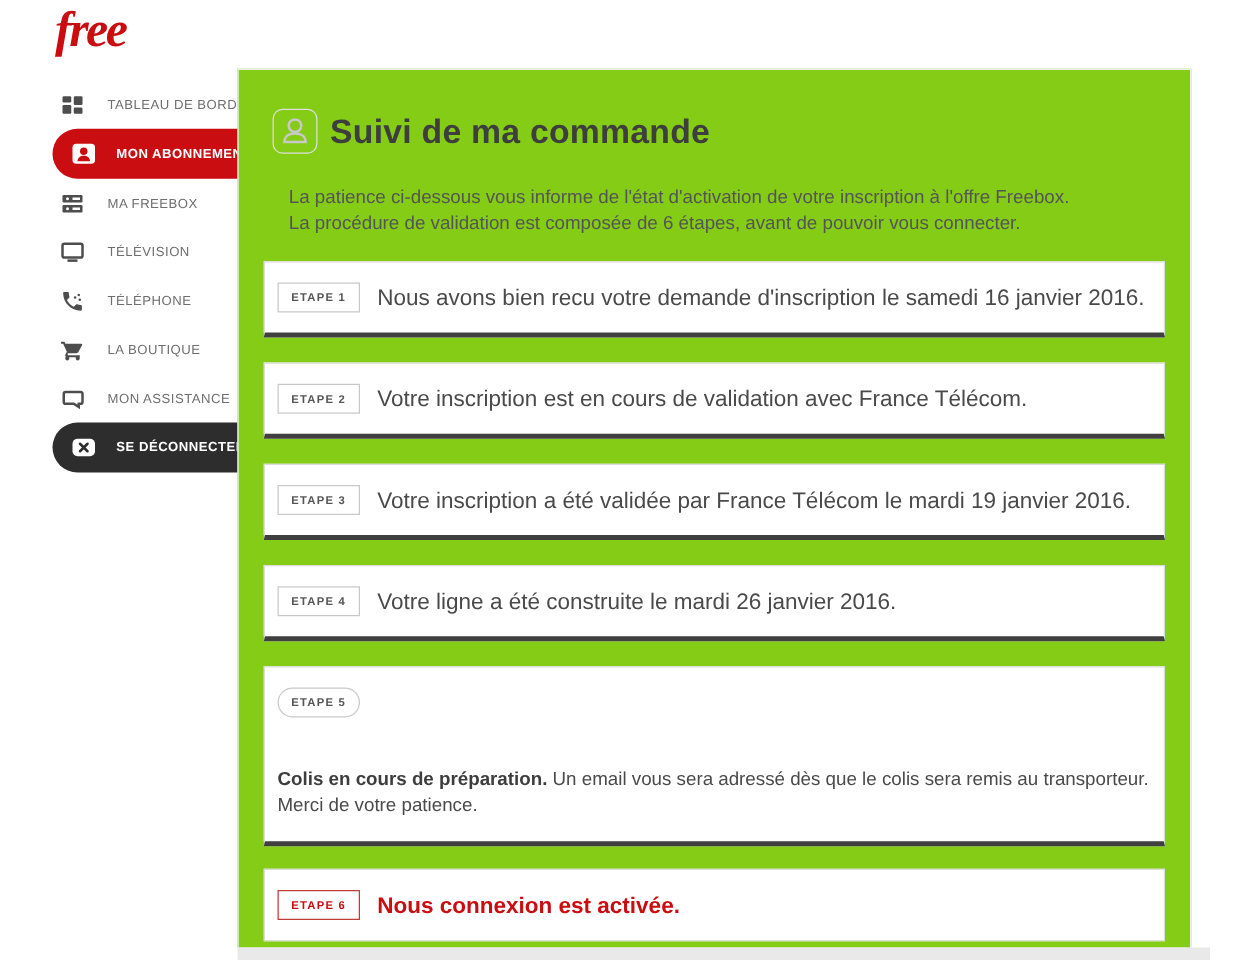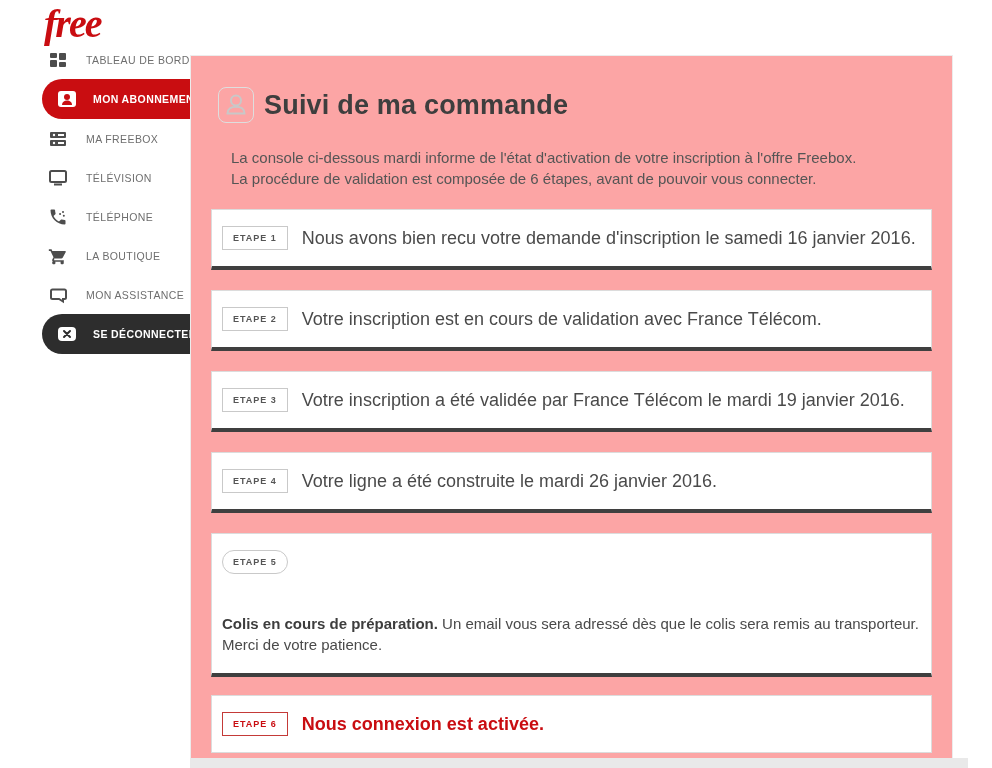--- a/index.html
+++ b/index.html
@@ -9,41 +9,41 @@
     background:#ffffff; font-family:"Liberation Sans", sans-serif;
   }
   
   .logo {
     position:absolute; top:0; left:44px;
     font-family:Liberation Serif, serif; font-style:italic; font-weight:bold;
     font-size:40px; color:#c90d11; letter-spacing:-2px; line-height:48px;
     cursor:pointer;
   }
   
-  .sidebar { position:absolute; top:40px; left:0; width:190px; }
+  .sidebar { position:absolute; top:64px; left:0; width:190px; }
   .side-item {
     height:39px; display:flex; align-items:center;
     padding-left:48px; cursor:pointer; color:#4d4d4d;
   }
   .side-item .icn { width:20px; height:20px; flex:0 0 20px; display:flex; align-items:center; }
   .side-item .lbl {
     margin-left:18px; font-size:10.5px; letter-spacing:.4px;
     color:#6e6e6e; white-space:nowrap;
   }
   .side-item.pill {
     height:40px; margin-left:42px; width:148px; padding-left:15px;
     border-radius:20px 0 0 20px; color:#ffffff;
   }
   .side-item.pill .lbl { color:#ffffff; font-weight:bold; margin-left:16px; }
   .side-item.active { background:#c90d11; }
   .side-item.logout { background:#2d2d2d; }
   
   .card {
     position:absolute; left:190px; top:55px; width:763px; height:703px;
-    background:#fca5a5; border:1px solid #ececec; border-bottom:none;
+    background:#84cc16; border:1px solid #ececec; border-bottom:none;
     overflow:hidden;
   }
   .bottom-strip {
     position:absolute; left:190px; top:758px; width:778px; height:10px;
     background:#e9e9e9;
   }
   .heading-row { display:flex; align-items:center; margin:31px 0 0 27px; }
   .heading-icon {
     width:36px; height:36px; border:1px solid #dedede; border-radius:8px;
     display:flex; align-items:center; justify-content:center; flex:0 0 36px;
@@ -174,21 +174,21 @@
     <span class="heading-icon">
       <svg viewBox="0 0 34 34" width="34" height="34">
         <circle cx="17" cy="12.5" r="5" fill="none" stroke="#c8c8c8" stroke-width="2"></circle>
         <path d="M8.5 25.5c0-4.5 3.8-6.8 8.5-6.8s8.5 2.3 8.5 6.8z" fill="none" stroke="#c8c8c8" stroke-width="2"></path>
       </svg>
     </span>
     <span class="page-title">Suivi de ma commande</span>
   </div>
 
   <div class="intro">
-    <div>La console ci-dessous mardi informe de l'état d'activation de votre inscription à l'offre Freebox.</div>
+    <div>La patience ci-dessous vous informe de l'état d'activation de votre inscription à l'offre Freebox.</div>
     <div>La procédure de validation est composée de 6 étapes, avant de pouvoir vous connecter.</div>
   </div>
 
   <div class="steps">
 
     <div class="step">
       <div class="step-row">
         <span class="badge">ETAPE 1</span>
         <span class="step-text">Nous avons bien recu votre demande d'inscription le samedi 16 janvier 2016.</span>
       </div>

